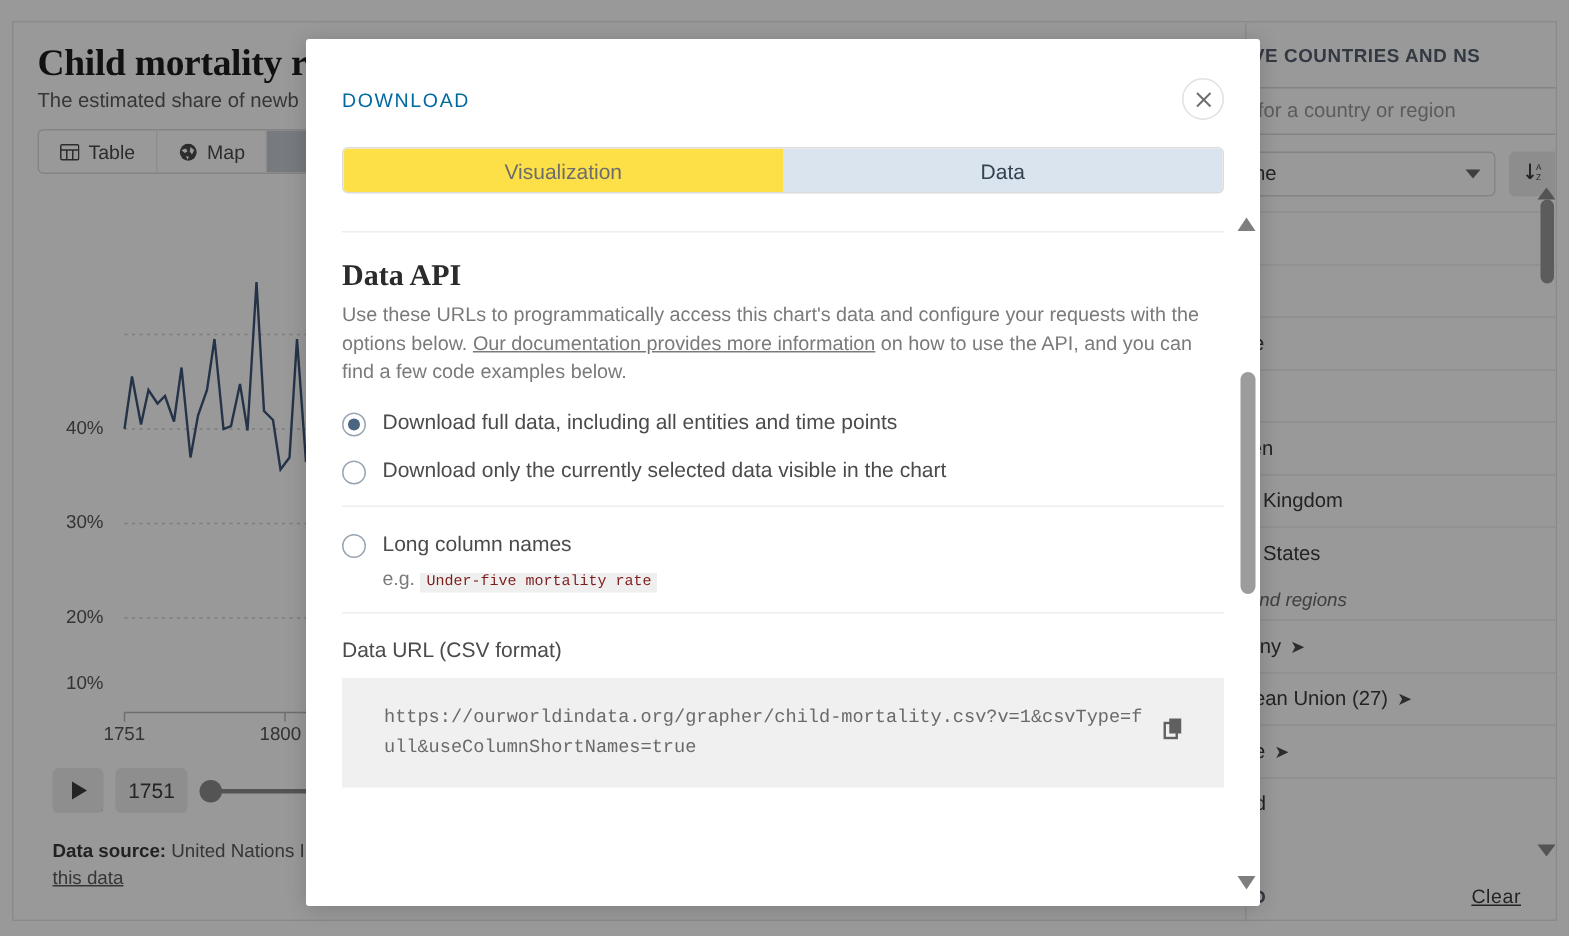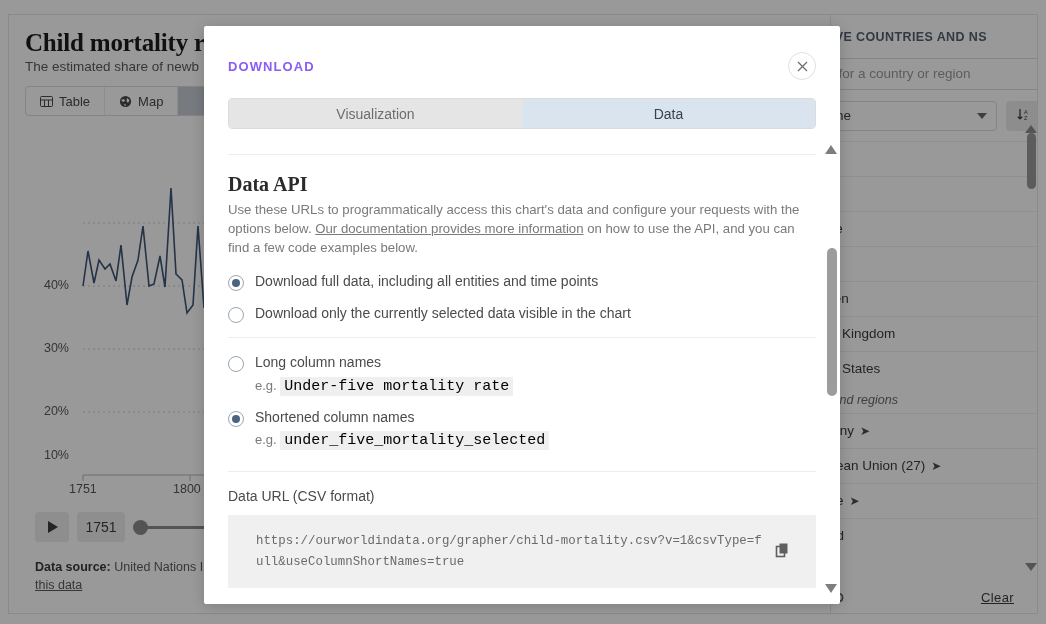--- a/index.html
+++ b/index.html
@@ -278,23 +278,23 @@
     left: 0; top: 0;
     width: 636px;
     padding: 22px 24px 0 24px;
   }
   .modal-header {
     display: flex; align-items: center; justify-content: space-between;
     height: 36px;
   }
   .modal-title {
     font-size: 13px;
-    font-weight: 700;
+    font-weight: 400;
     letter-spacing: 1.1px;
-    color: #8b5cf6;
+    color: #0369a1;
   }
   .close-btn {
     width: 28px; height: 28px;
     border: 1px solid #e0e0e0;
     border-radius: 50%;
     display: flex; align-items: center; justify-content: center;
     color: #6c6c6c;
     font-size: 14px;
     background: #fff;
   }
@@ -305,21 +305,21 @@
     height: 31px;
     border: 1px solid #dcdcdc;
     border-radius: 4px;
     overflow: hidden;
   }
   .seg-btn {
     flex: 1;
     display: flex; align-items: center; justify-content: center;
     font-size: 14px;
     color: #6d6d6d;
-    background: #e5e5e5;
+    background: #fde047;
   }
   .seg-btn.active {
     background: #d9e4ee;
     color: #34434f;
   }
 
   .divider {
     margin-top: 25px;
     height: 1px;
     background: #ededed;
@@ -368,23 +368,23 @@
     color: #4b4b4b;
     line-height: 1.25;
   }
   .radio-eg {
     font-size: 13px;
     color: #7a7a7a;
     margin-top: 6px;
   }
   .code-chip {
     font-family: "Liberation Mono", monospace;
-    font-size: 15px;
+    font-size: 10px;
     background: #efefef;
-    color: #000000;
+    color: #7f1d1d;
     padding: 1px 4px;
   }
 
   .sub-divider {
     margin: 4px 0 16px 0;
     height: 1px;
     background: #ededed;
   }
 
   .field-label {
@@ -635,27 +635,20 @@
       <div class="sub-divider"></div>
 
       <div class="radio-row">
         <div class="radio"></div>
         <div>
           <div class="radio-label">Long column names</div>
           <div class="radio-eg"><span>e.g.</span> <span class="code-chip">Under-five mortality rate</span></div>
         </div>
       </div>
 
-      <div class="radio-row" style="margin-bottom:22px;">
-        <div class="radio on"></div>
-        <div>
-          <div class="radio-label">Shortened column names</div>
-          <div class="radio-eg"><span>e.g.</span> <span class="code-chip">under_five_mortality_selected</span></div>
-        </div>
-      </div>
 
       <div class="sub-divider"></div>
 
       <div class="field-label">Data URL (CSV format)</div>
       <div class="code-box">
         <div class="code-text">https://ourworldindata.org/grapher/child-mortality.csv?v=1&amp;csvType=full&amp;useColumnShortNames=true</div>
         <span class="copy-ico">
           <svg width="15" height="16" viewBox="0 0 15 16">
               <rect x="4.5" y="1.5" width="8" height="10" fill="#606060"></rect>
               <rect x="1.5" y="4.5" width="8" height="10" fill="none" stroke="#606060" stroke-width="1.6"></rect>

